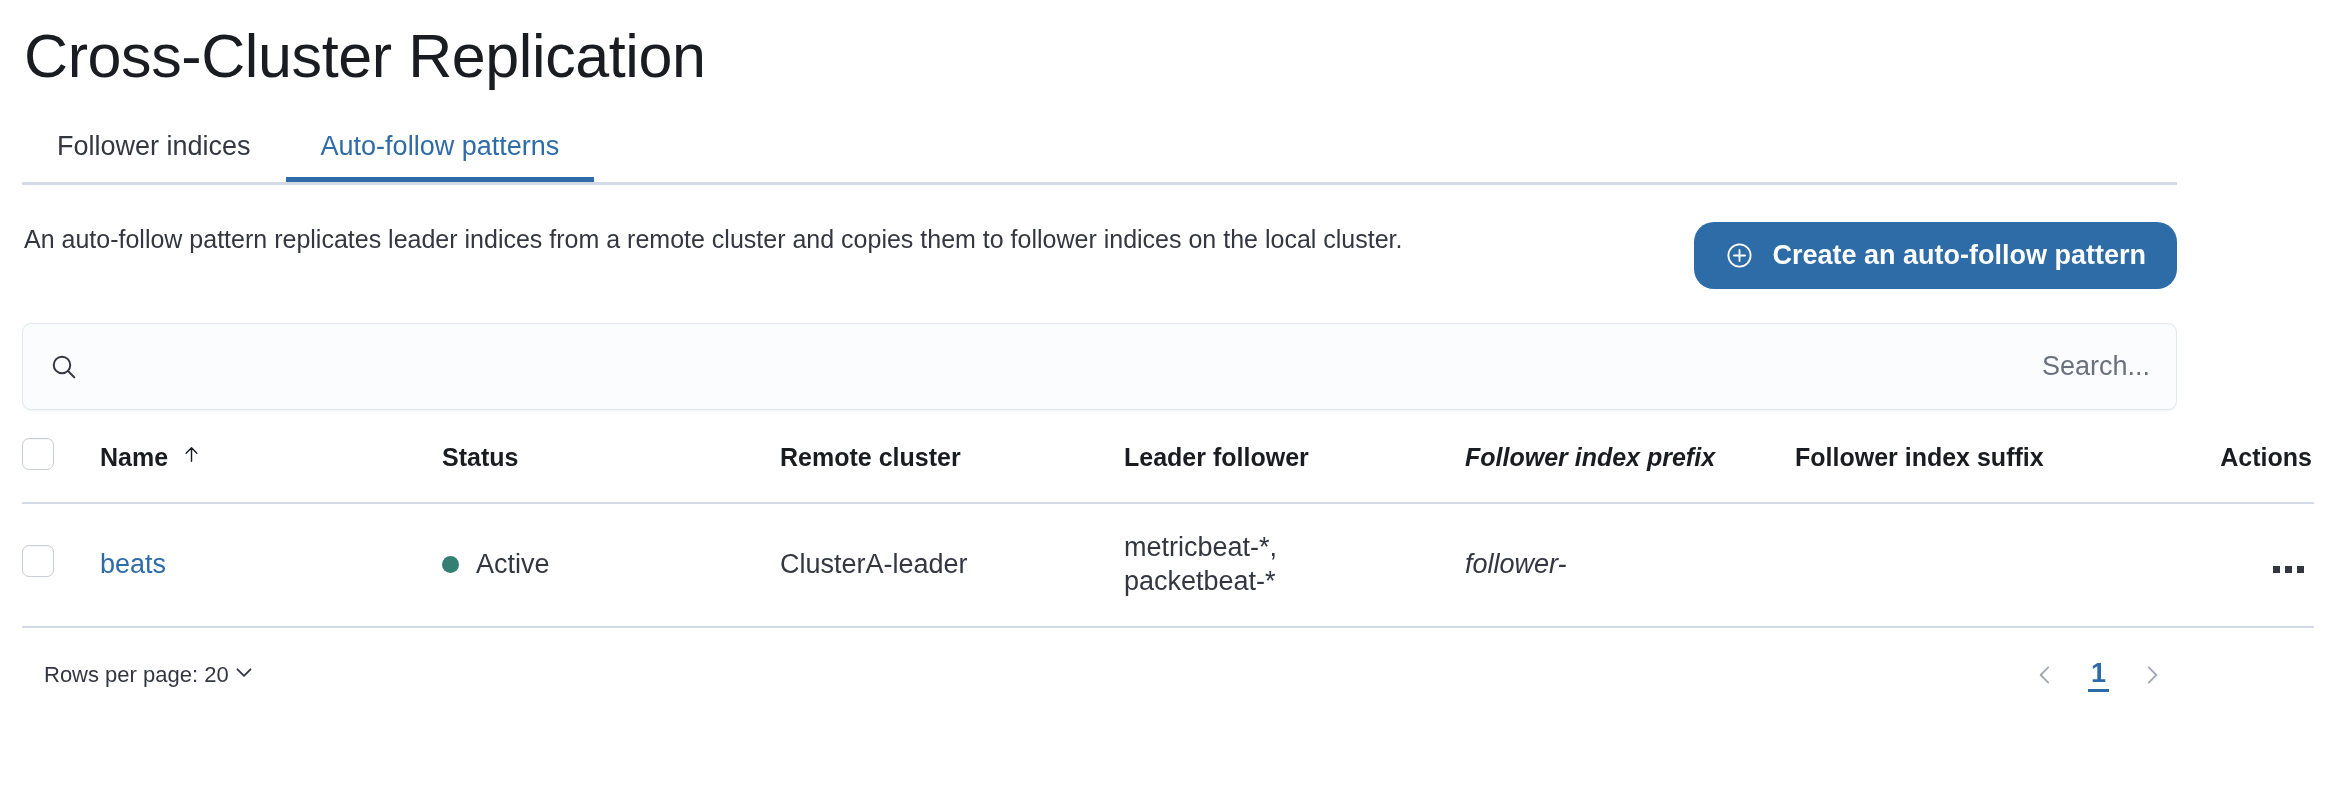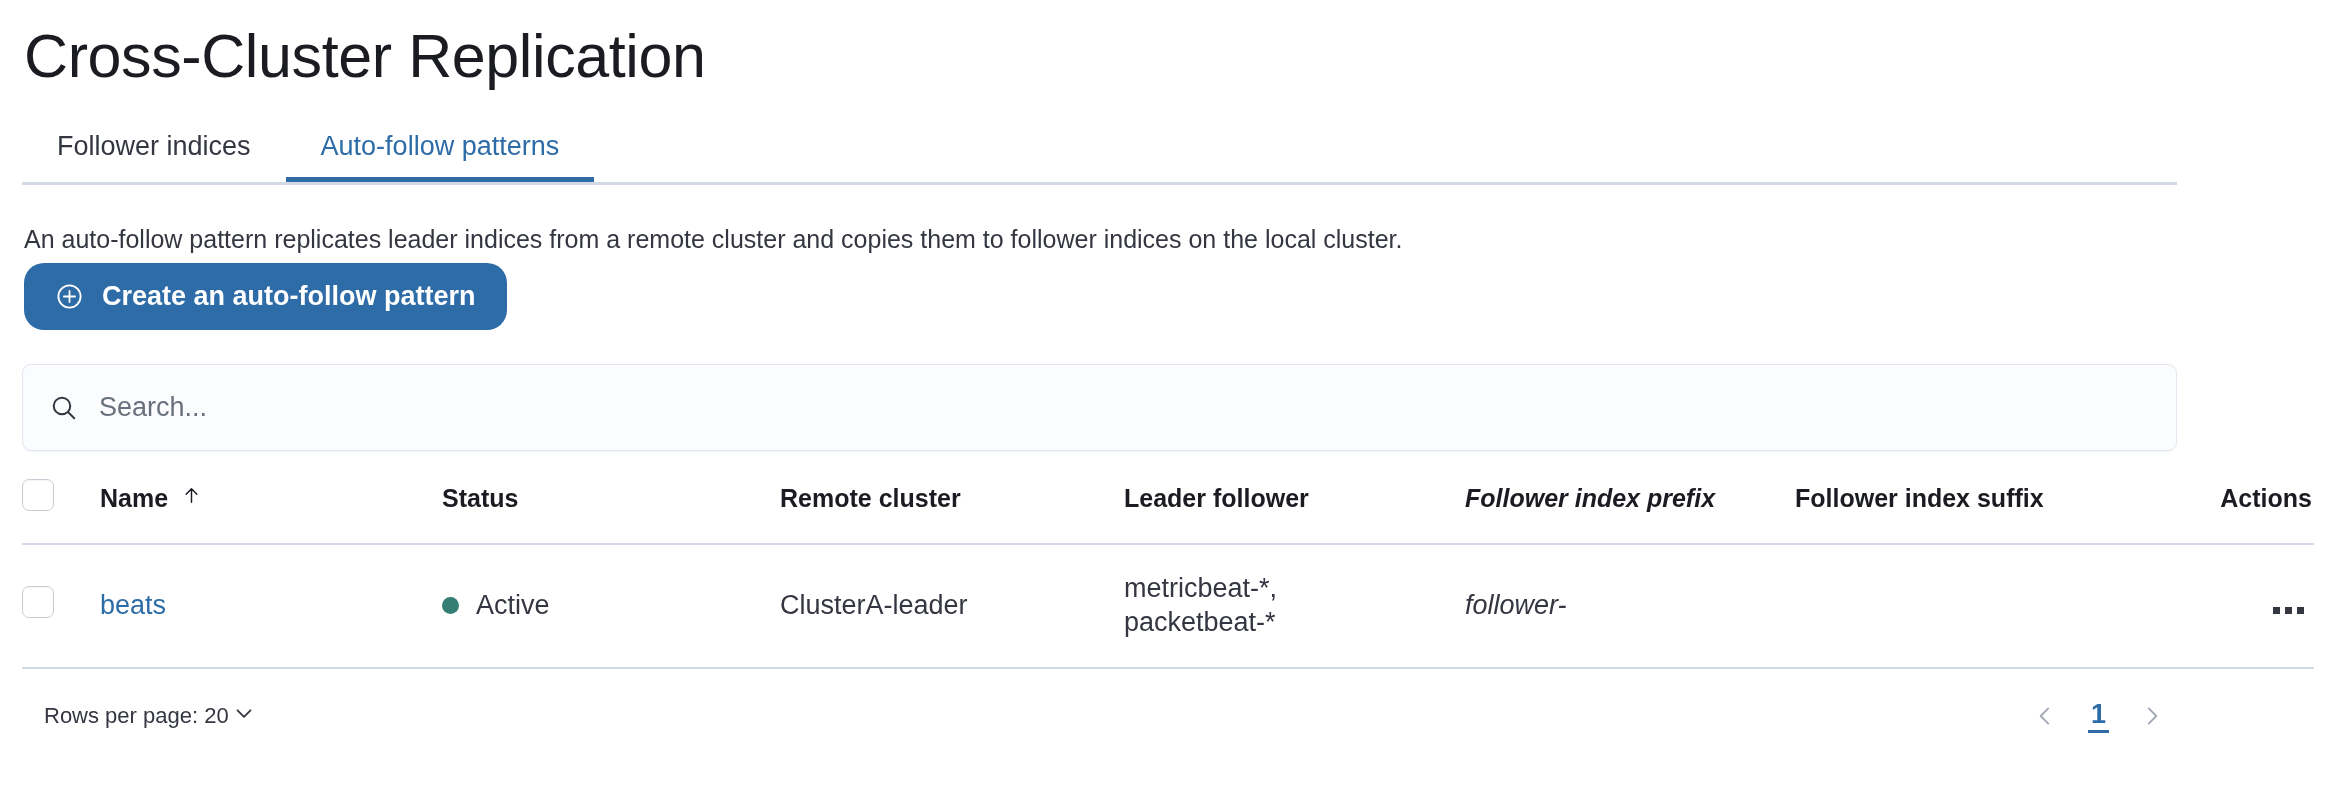--- a/index.html
+++ b/index.html
@@ -65,21 +65,20 @@
     background: #2e6ca8;
   }
 
   
   .intro {
     display: flex;
     align-items: flex-start;
     justify-content: space-between;
     margin-top: 34px;
     padding-left: 2px;
-    flex-direction: column;
   }
   .intro-text {
     font-size: 25px;
     line-height: 41px;
     color: #343741;
     max-width: 1700px;
   }
   .cta-button {
     flex: none;
     display: inline-flex;
@@ -121,20 +120,21 @@
   .search-box .mag { flex: none; display: flex; }
   .search-input {
     flex: 1;
     border: none;
     outline: none;
     background: transparent;
     font-family: inherit;
     font-size: 27px;
     color: #343741;
     height: 100%;
+    text-align: right;
   }
   .search-input::placeholder { color: #69707d; }
 
   
   table.afp-table {
     width: 100%;
     border-collapse: collapse;
     margin-top: 18px;
     table-layout: fixed;
   }

